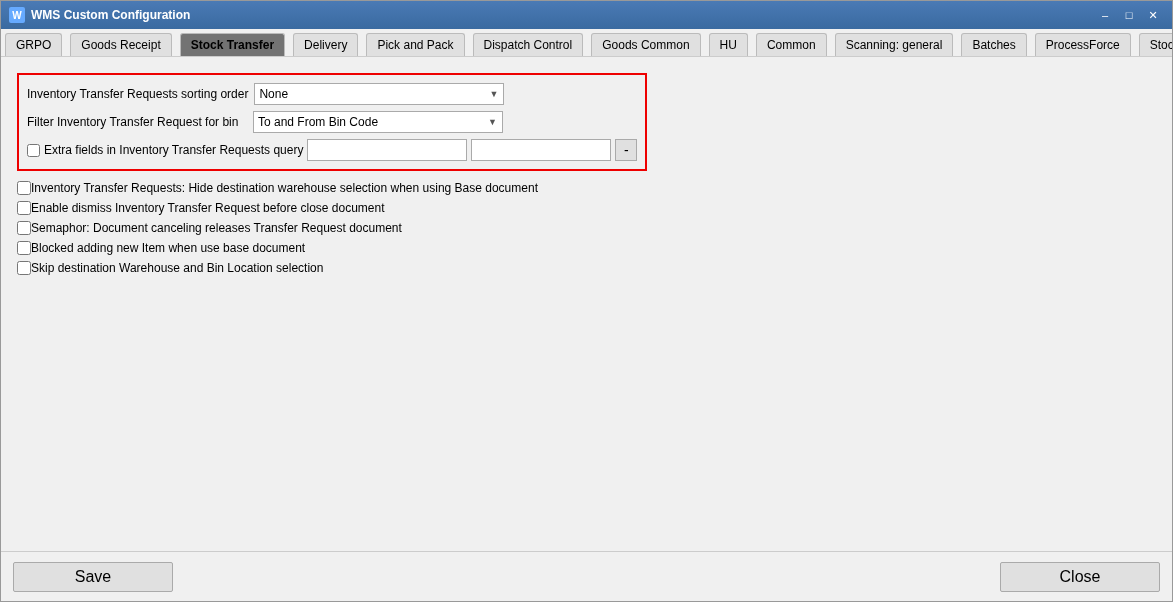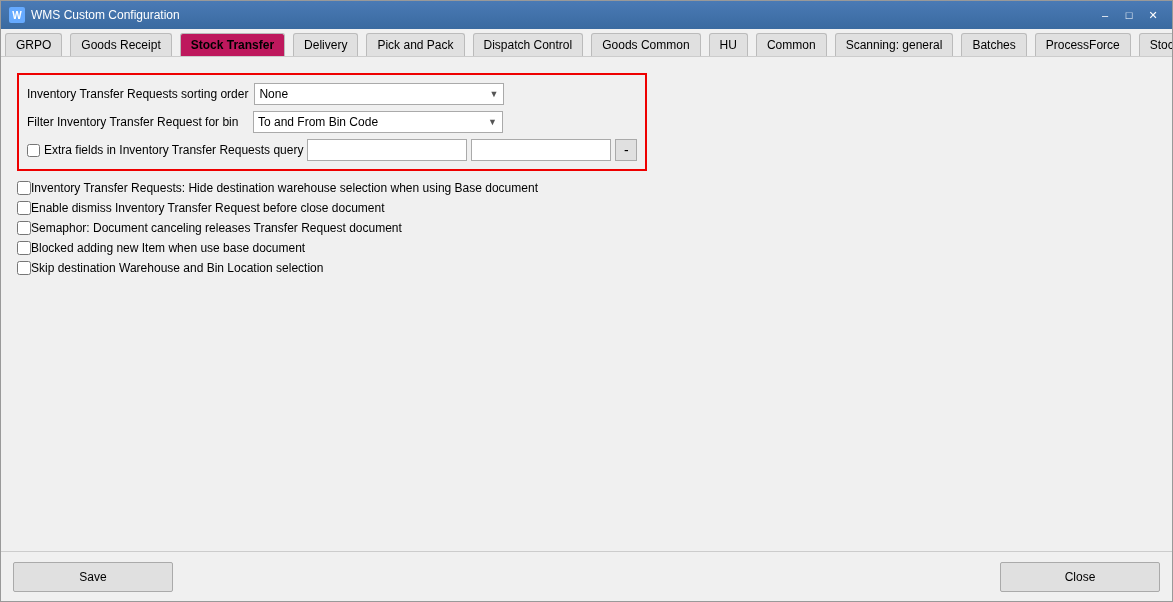--- a/index.html
+++ b/index.html
@@ -43,21 +43,21 @@
       border-radius: 2px;
       display: flex;
       align-items: center;
       justify-content: center;
       font-size: 10px;
       color: white;
       font-weight: bold;
     }
     .title-bar-title {
       font-size: 12px;
-      font-weight: normal;
+      font-weight: bold;
     }
     .title-bar-controls {
       display: flex;
       gap: 2px;
     }
     .title-btn {
       width: 22px;
       height: 18px;
       background: transparent;
       border: none;
@@ -85,21 +85,21 @@
       cursor: pointer;
       border: 1px solid #bbb;
       border-bottom: none;
       background: #e0e0e0;
       margin-right: 8px;
       border-radius: 3px 3px 0 0;
       white-space: nowrap;
       color: #000;
     }
     .tab.active {
-      background: #be185d;
+      background: #737373;
       border-bottom: 1px solid #f0f0f0;
       font-weight: bold;
       margin-bottom: -1px;
       z-index: 1;
     }
     .tab-divider {
       width: 20px;
       border-bottom: 1px solid #ccc;
     }
 
@@ -212,21 +212,21 @@
       align-items: center;
       padding: 0 12px;
       justify-content: space-between;
       flex-shrink: 0;
     }
     .action-btn {
       width: 160px;
       height: 30px;
       border: 1px solid #aaa;
       background: #e0e0e0;
-      font-size: 12px;
+      font-size: 16px;
       cursor: pointer;
       border-radius: 2px;
     }
   </style>
 </head>
 <body>
 
 <div class="window">
 
   <div class="title-bar">

